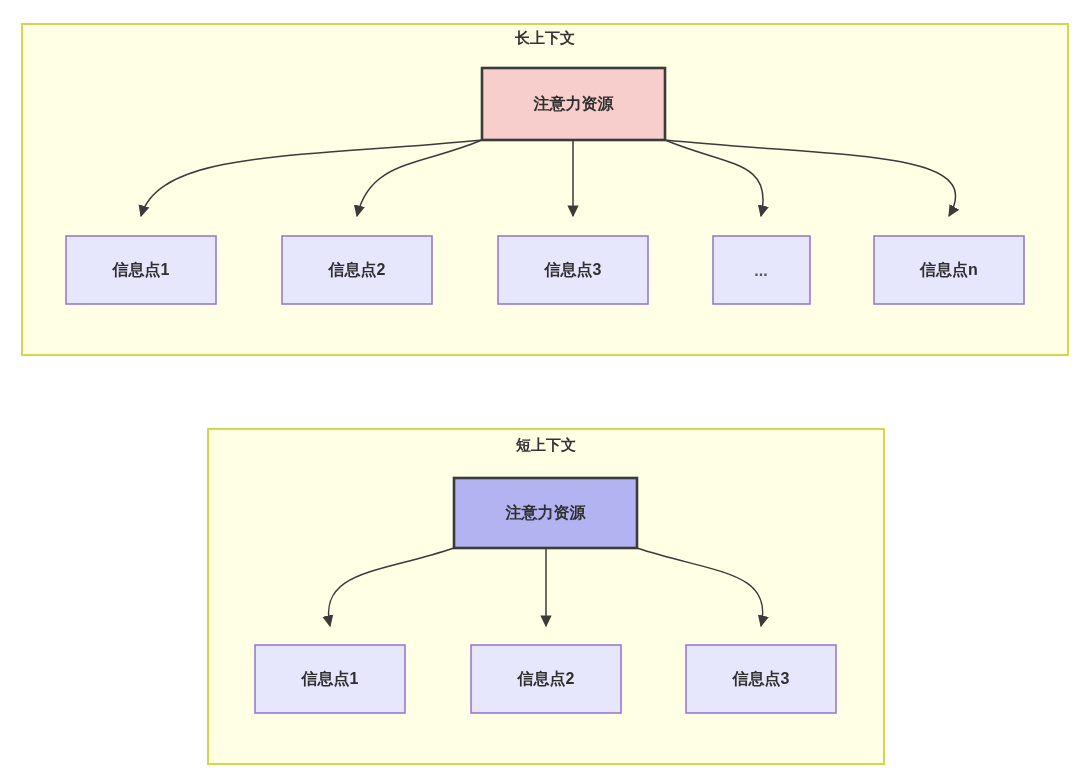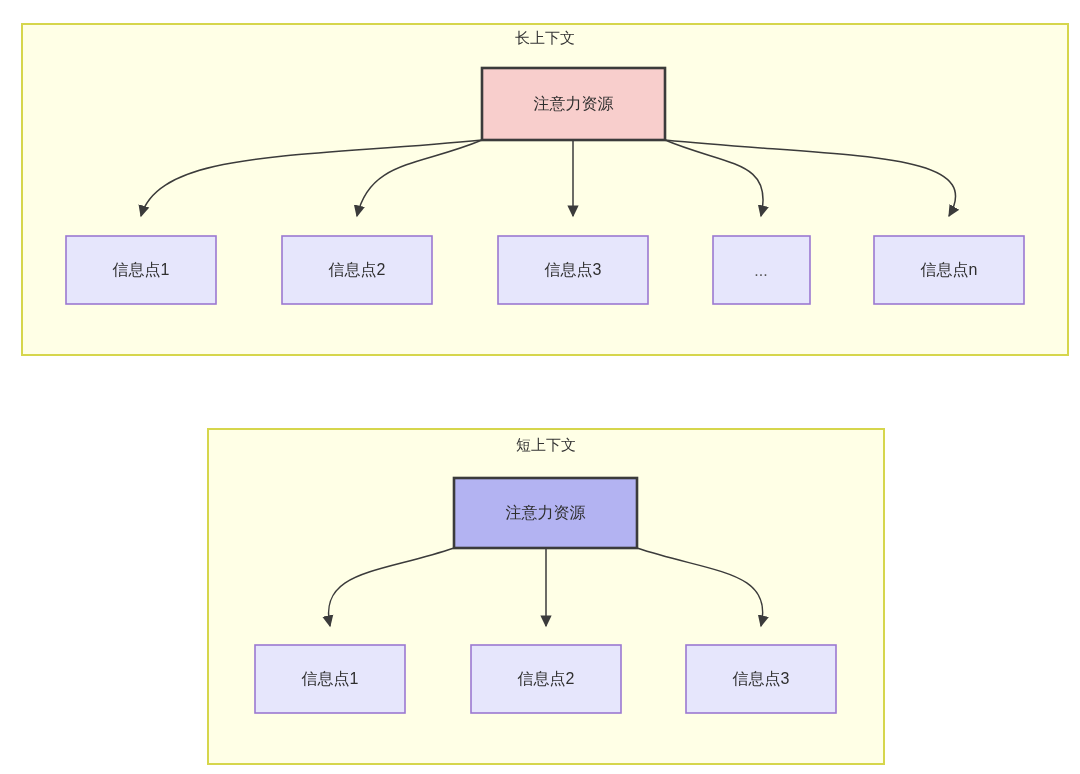--- a/index.html
+++ b/index.html
@@ -10,20 +10,21 @@
   body {
     width: 1080px;
     height: 774px;
     position: relative;
     font-family: "Liberation Sans", "DejaVu Sans", sans-serif;
     overflow: hidden;
   }
   #diagram-root {
     position: absolute;
     inset: 0;
+    font-weight: bold;
   }
   svg.canvas {
     position: absolute;
     top: 0;
     left: 0;
     width: 1080px;
     height: 774px;
   }
   .group-frame {
     fill: #ffffe6;

